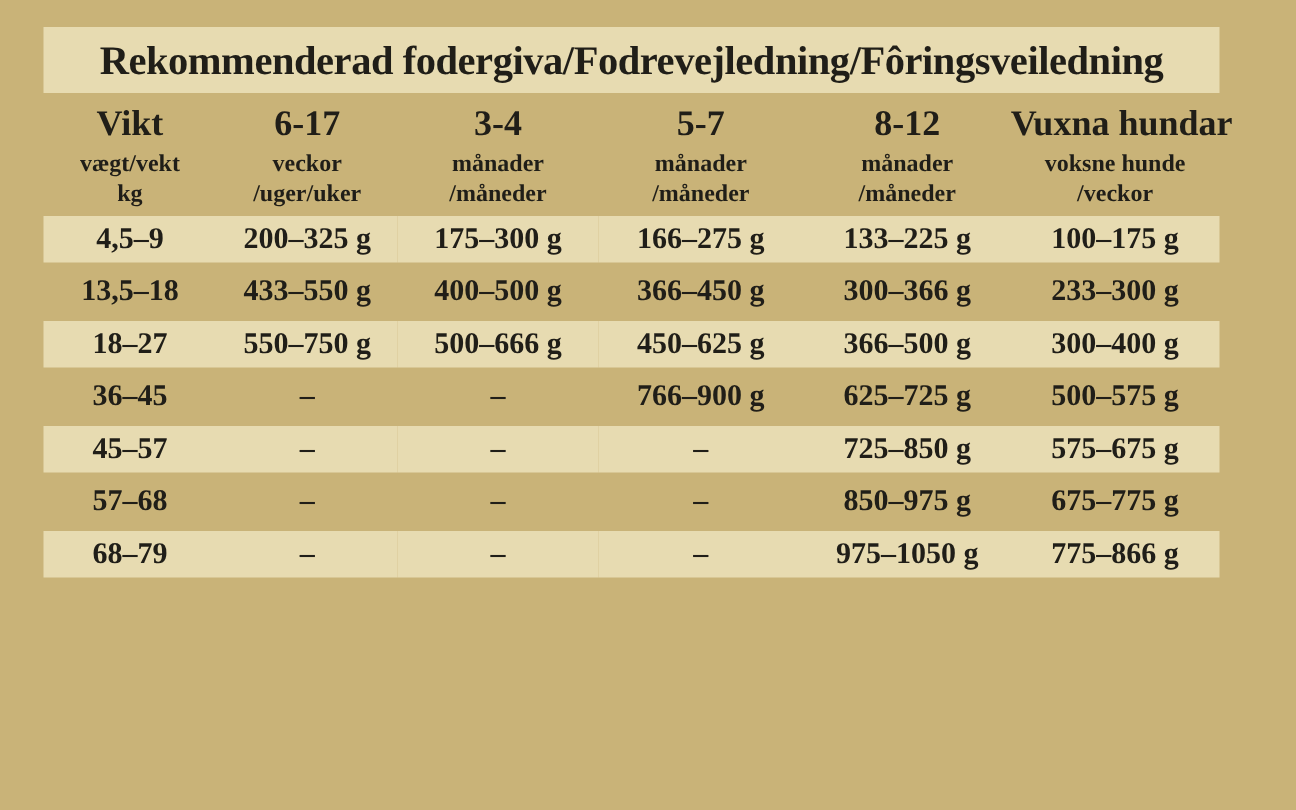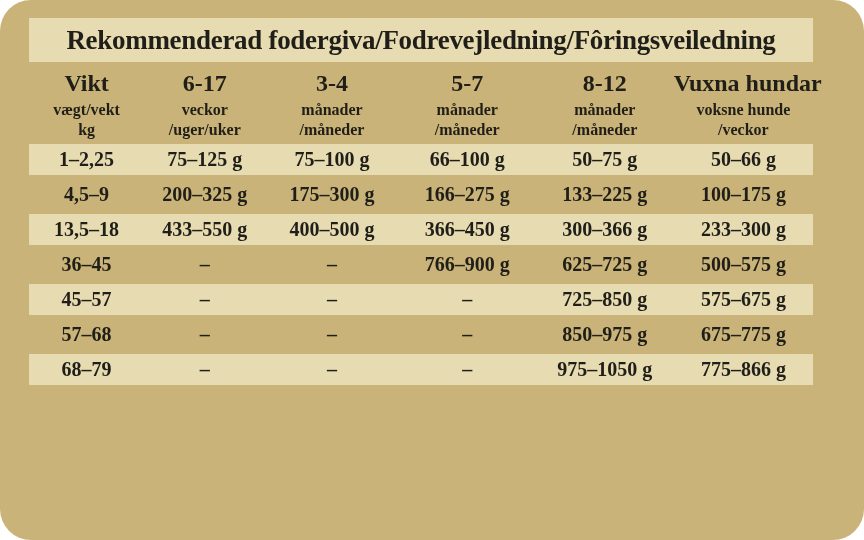--- a/index.html
+++ b/index.html
@@ -1,19 +1,19 @@
 <!DOCTYPE html>
 <html><head>
 <meta charset="utf-8">
 <style>
   html,body { margin:0; padding:0; }
   .page {
     position:relative; width:864px; height:540px;
     background:#c9b378; overflow:hidden;
-    font-family:"Liberation Serif", serif; color:#201e18;border-radius:31px;
+    font-family:"Liberation Serif", serif; color:#201e18;
   }
   .panel { position:absolute; left:29px; top:18px; width:784px; }
   .title-bar {
     background:#e7dbb1; height:44px; line-height:44px;
     text-align:center; font-weight:bold; font-size:27px;
     letter-spacing:-0.3px; white-space:nowrap;
   }
   table.feeding {
     width:100%; table-layout:fixed;
     border-collapse:separate; border-spacing:0 4px;
@@ -74,42 +74,42 @@
           </th>
           <th>
             <div class="h-line1">Vuxna hundar</div>
             <div class="h-line2">voksne hunde</div>
             <div class="h-line2">/veckor</div>
           </th>
         </tr>
       </thead>
       <tbody>
         <tr>
-          <td>1–2,25</td>
-          <td>75–125 g</td>
-          <td>75–100 g</td>
-          <td>66–100 g</td>
-          <td>50–75 g</td>
-          <td>50–66 g</td>
-        </tr>
-        <tr>
           <td>4,5–9</td>
           <td>200–325 g</td>
           <td>175–300 g</td>
           <td>166–275 g</td>
           <td>133–225 g</td>
           <td>100–175 g</td>
         </tr>
         <tr>
           <td>13,5–18</td>
           <td>433–550 g</td>
           <td>400–500 g</td>
           <td>366–450 g</td>
           <td>300–366 g</td>
           <td>233–300 g</td>
+        </tr>
+        <tr>
+          <td>18–27</td>
+          <td>550–750 g</td>
+          <td>500–666 g</td>
+          <td>450–625 g</td>
+          <td>366–500 g</td>
+          <td>300–400 g</td>
         </tr>
         <tr>
           <td>36–45</td>
           <td>–</td>
           <td>–</td>
           <td>766–900 g</td>
           <td>625–725 g</td>
           <td>500–575 g</td>
         </tr>
         <tr>

